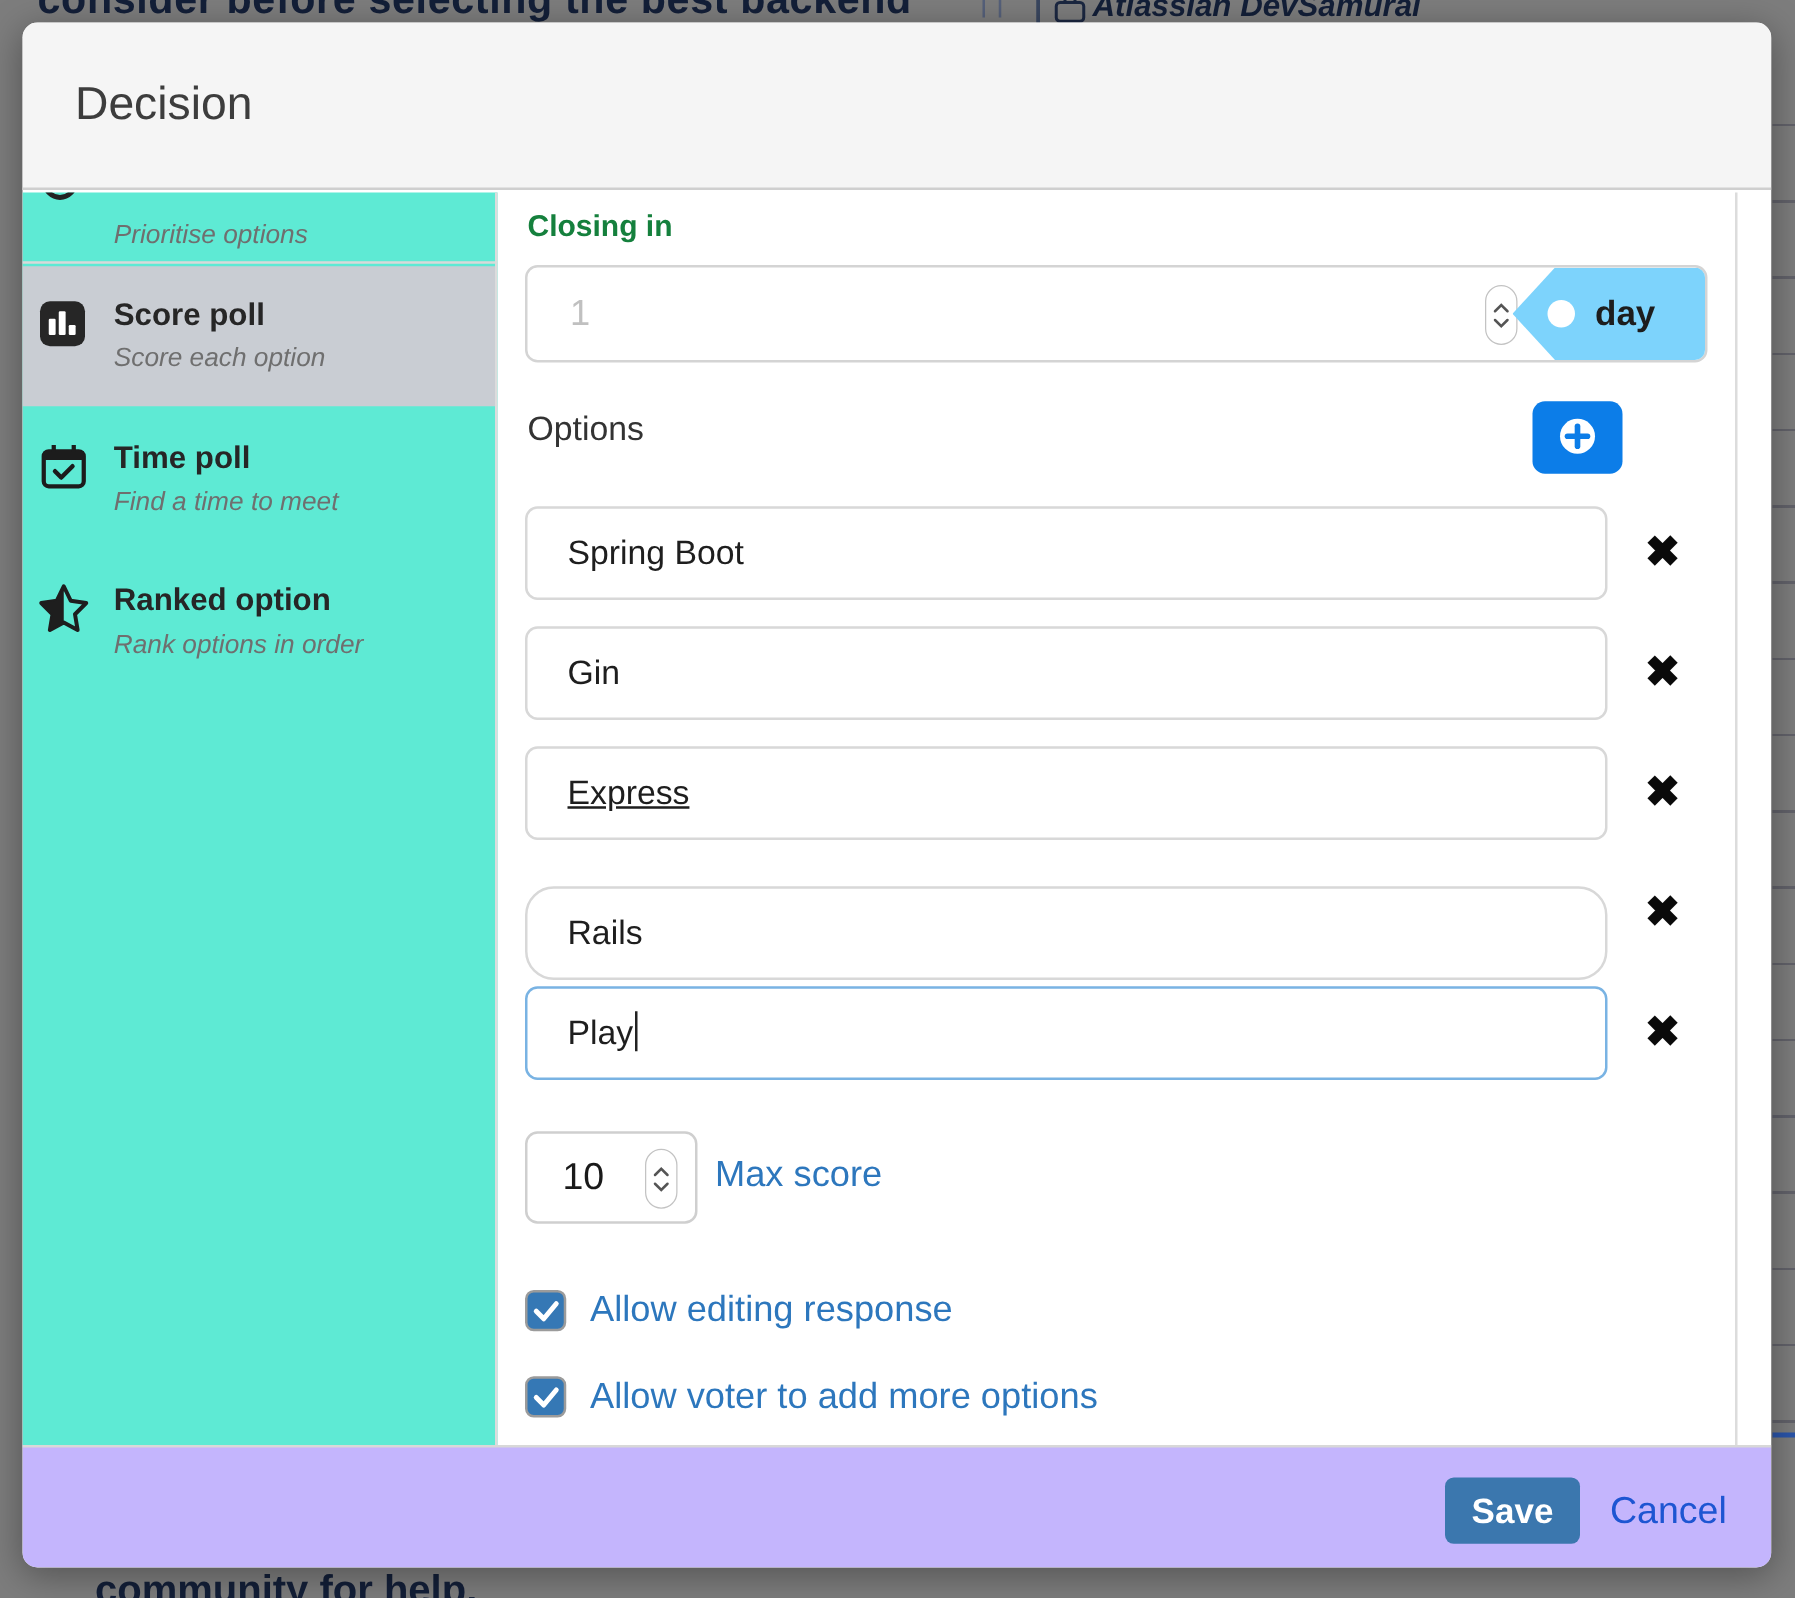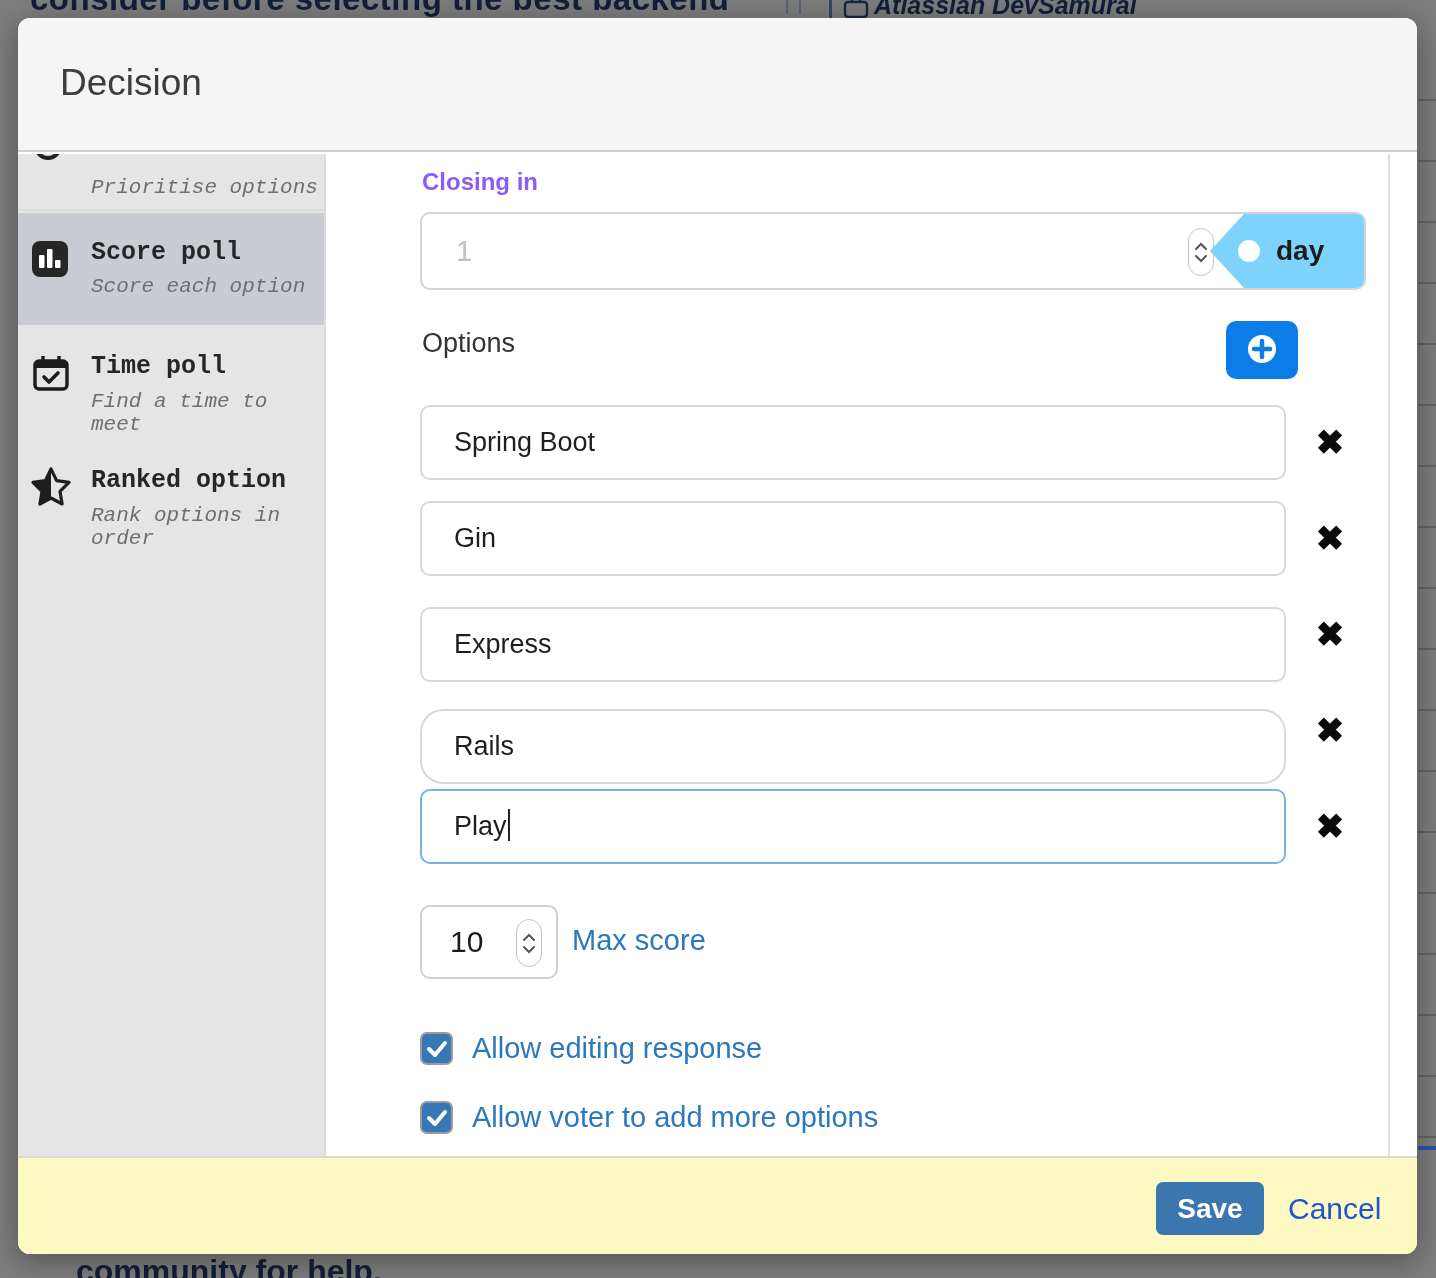--- a/index.html
+++ b/index.html
@@ -20,22 +20,22 @@
   #right-strip-blue { position:absolute; left:1418px; top:1146px; width:18px; height:4px; background:#2b55aa; }
 
   
   #modal { position:absolute; left:18px; top:18px; width:1399px; height:1236px;
     background:#fff; border-radius:12px; box-shadow:0 6px 30px rgba(0,0,0,.35); overflow:hidden; }
   #modal-header { position:absolute; left:0; top:0; width:100%; height:134px;
     background:#f5f5f5; border-bottom:2px solid #cfcfcf; }
   #modal-title { position:absolute; left:42px; top:44px; font-size:37px; font-weight:500; color:#3d3d3d; }
 
   
-  #sidebar { position:absolute; left:0; top:136px; width:308px; height:1002px;
-    border-right:2px solid #dcdcdc; background:#e5e5e5;font-family:Liberation Mono, monospace; }
+  #sidebar { position:absolute; left:0; top:136px; width:380px; height:1002px;
+    border-right:2px solid #dcdcdc; background:#5eead4; }
   .sb-row { position:absolute; left:0; width:100%; }
   .sb-title { position:absolute; left:73px; font-size:25px; font-weight:700; color:#262626; }
   .sb-sub { position:absolute; left:73px; font-size:21px; font-style:italic; color:#6f6f6f; }
   #sb-row-0 { top:0; height:57px; border-bottom:2px solid #d9d9d9; }
   #sb-row-0 .sb-sub { top:22px; }
   #arc-wrap { position:absolute; left:14px; top:0; width:36px; height:14px; overflow:hidden; }
   #arc-wrap .arc { position:absolute; left:2px; top:-22px; width:28px; height:28px;
     border:4px solid #222; border-radius:50%; }
   #sb-row-1 { top:59px; height:112px; background:#c9cdd3; }
   #sb-row-1 .sb-icon { position:absolute; left:13px; top:27px; }
@@ -47,21 +47,21 @@
   #sb-row-2 .sb-sub { top:40px; }
   #sb-row-3 { top:310px; height:110px; }
   #sb-row-3 .sb-icon { position:absolute; left:11px; top:2px; }
   #sb-row-3 .sb-title { top:2px; }
   #sb-row-3 .sb-sub { top:40px; }
 
   
   #content { position:absolute; left:382px; top:136px; width:988px; height:1002px; background:#fff; }
   #content-border { position:absolute; left:1370px; top:136px; width:2px; height:1002px; background:#dcdcdc; }
 
-  .field-label { position:absolute; font-size:24px; font-weight:700; color:#8b5cf6; }
+  .field-label { position:absolute; font-size:24px; font-weight:700; color:#15803d; }
   #closing-label { left:22px; top:14px; }
 
   #closing-box { position:absolute; left:20px; top:58px; width:946px; height:78px;
     border:2px solid #d4d4d4; border-radius:10px; background:#fff; overflow:hidden; }
   #closing-input { position:absolute; left:0; top:0; width:790px; height:100%;
     font-size:29px; color:#c0c0c0; line-height:74px; padding-left:34px; }
   .stepper { position:absolute; width:26px; height:48px; border:1px solid #c3c3c3;
     border-radius:13px; background:#fff; display:flex; flex-direction:column;
     align-items:center; justify-content:center; gap:3px; }
   #closing-stepper { left:766px; top:14px; }
@@ -74,21 +74,21 @@
     font-size:28px; font-weight:700; color:#1d1d1d; }
 
   #options-label { position:absolute; left:22px; top:174px; font-size:27px; font-weight:400; color:#333; }
   #add-option-btn { position:absolute; left:826px; top:167px; width:72px; height:58px;
     background:#0c7de8; border:none; border-radius:10px; cursor:pointer;
     display:flex; align-items:center; justify-content:center; }
 
   .option-row { position:absolute; left:20px; width:866px; height:75px; background:#fff;
     border:2px solid #d8d8d8; border-radius:10px; font-size:27px; color:#1e1e1e;
     line-height:71px; padding-left:32px; white-space:nowrap; }
-  #opt-0 { top:251px; } #opt-1 { top:347px; } #opt-2 { top:453px; }
+  #opt-0 { top:251px; } #opt-1 { top:347px; } #opt-2 { top:443px;text-decoration:underline; }
   #opt-3 { top:555px;border-radius:23px; } #opt-4 { top:635px; border-color:#79b3e3; }
   .caret { display:inline-block; width:2px; height:32px; background:#222;
     vertical-align:middle; margin-left:1px; margin-top:-6px; }
   .remove-btn { position:absolute; left:908px; width:44px; height:44px; border:none; background:none;
     cursor:pointer; font-size:34px; font-weight:700; color:#0a0a0a; line-height:44px; text-align:center; }
   #rm-0 { top:266px; } #rm-1 { top:362px; } #rm-2 { top:458px; } #rm-3 { top:554px; } #rm-4 { top:650px; }
 
   #max-score-box { position:absolute; left:20px; top:751px; width:138px; height:74px;
     border:2px solid #cfcfcf; border-radius:10px; background:#fff; }
   #max-score-value { position:absolute; left:28px; top:0; line-height:70px; font-size:30px; color:#1a1a1a; }
@@ -97,21 +97,21 @@
 
   .check-row { position:absolute; left:20px; height:34px; }
   #check-row-0 { top:878px; } #check-row-1 { top:947px; }
   .checkbox { position:absolute; left:0; top:0; width:33px; height:33px; border-radius:7px;
     background:#3578b5; border:2px solid #9b9b9b; display:flex; align-items:center;
     justify-content:center; cursor:pointer; }
   .check-label { position:absolute; left:52px; top:0; font-size:29px; color:#2d77bd; white-space:nowrap; }
 
   
   #modal-footer { position:absolute; left:0; top:1138px; width:100%; height:98px;
-    background:#fef9c3; border-top:2px solid #d8d8d8; }
+    background:#c4b5fd; border-top:2px solid #d8d8d8; }
   #save-btn { position:absolute; left:1138px; top:24px; width:108px; height:53px;
     background:#3b77ae; color:#fff; font-size:28px; font-weight:700;
     border:none; border-radius:7px; cursor:pointer; font-family:"Liberation Sans", sans-serif; }
   #cancel-btn { position:absolute; left:1270px; top:34px; font-size:30px; color:#1d55d2;
     background:none; border:none; cursor:pointer; font-family:"Liberation Sans", sans-serif; }
 </style>
 </head>
 <body>
 
 <div class="bg-frag" id="bg-top-left">consider before selecting the best backend</div>

